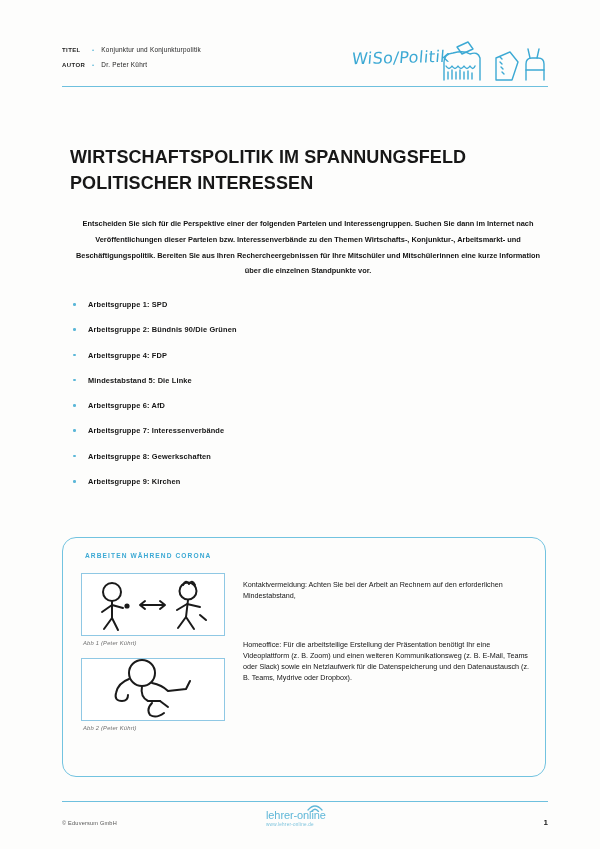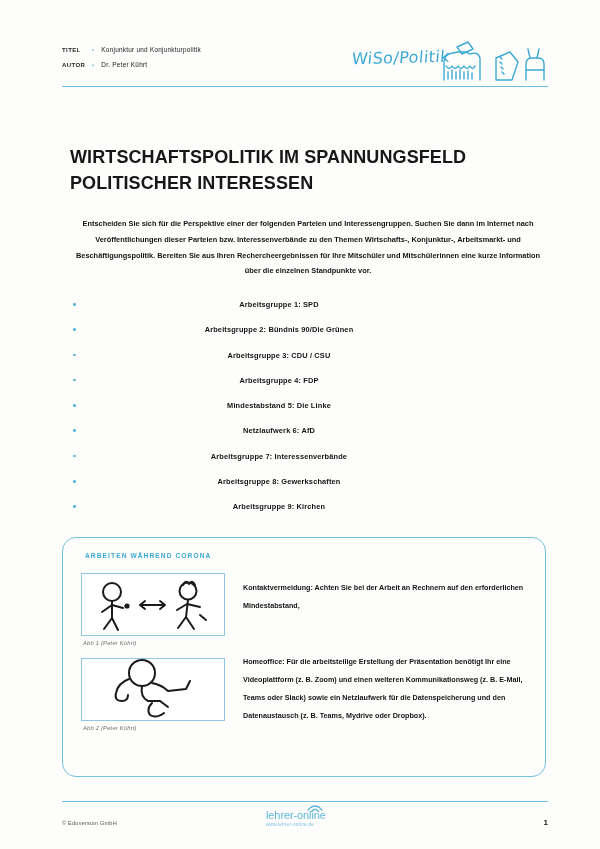--- a/index.html
+++ b/index.html
@@ -114,21 +114,20 @@
 
   
   .group-list {
     position: absolute;
     left: 70px;
     top: 300px;
     width: 400px;
     list-style: none;
     margin: 0;
     padding: 0;
-    text-align: center;
   }
   .group-list li {
     position: relative;
     padding-left: 18px;
     margin-bottom: 15.3px;
     font-size: 7.4px;
     font-weight: bold;
     color: #141414;
     line-height: 10px;
     letter-spacing: .15px;
@@ -185,22 +184,22 @@
     letter-spacing: .2px;
   }
   .corona-texts {
     position: absolute;
     left: 180px;
     top: 34px;
     width: 290px;
   }
   .corona-p {
     font-size: 7.2px;
-    line-height: 18px;
-    font-weight: bold;
+    line-height: 11px;
+    font-weight: normal;
     color: #141414;
   }
   .corona-p.second {
     margin-top: 38px;
   }
 
   
   .footer-rule {
     position: absolute;
     left: 62px;
@@ -293,24 +292,23 @@
     <div class="header-rule"></div>
   </div>
 
   <h1 class="title">WIRTSCHAFTSPOLITIK IM SPANNUNGSFELD POLITISCHER INTERESSEN</h1>
 
   <p class="intro">Entscheiden Sie sich für die Perspektive einer der folgenden Parteien und Interessengruppen. Suchen Sie dann im Internet nach Veröffentlichungen dieser Parteien bzw. Interessenverbände zu den Themen Wirtschafts-, Konjunktur-, Arbeitsmarkt- und Beschäftigungspolitik. Bereiten Sie aus Ihren Rechercheergebnissen für Ihre Mitschüler und Mitschülerinnen eine kurze Information über die einzelnen Standpunkte vor.</p>
 
   <ul class="group-list">
     <li><span class="bullet"></span><span>Arbeitsgruppe 1: SPD</span></li>
     <li><span class="bullet"></span><span>Arbeitsgruppe 2: Bündnis 90/Die Grünen</span></li>
-    <li><span class="bullet"></span><span>Arbeitsgruppe 3: CDU / CSU</span></li>
     <li><span class="bullet"></span><span>Arbeitsgruppe 4: FDP</span></li>
     <li><span class="bullet"></span><span>Mindestabstand 5: Die Linke</span></li>
-    <li><span class="bullet"></span><span>Netzlaufwerk 6: AfD</span></li>
+    <li><span class="bullet"></span><span>Arbeitsgruppe 6: AfD</span></li>
     <li><span class="bullet"></span><span>Arbeitsgruppe 7: Interessenverbände</span></li>
     <li><span class="bullet"></span><span>Arbeitsgruppe 8: Gewerkschaften</span></li>
     <li><span class="bullet"></span><span>Arbeitsgruppe 9: Kirchen</span></li>
   </ul>
 
   <section class="corona-box">
     <div class="corona-heading">ARBEITEN WÄHREND CORONA</div>
 
     <div class="figures">
       <div class="fig-frame">

